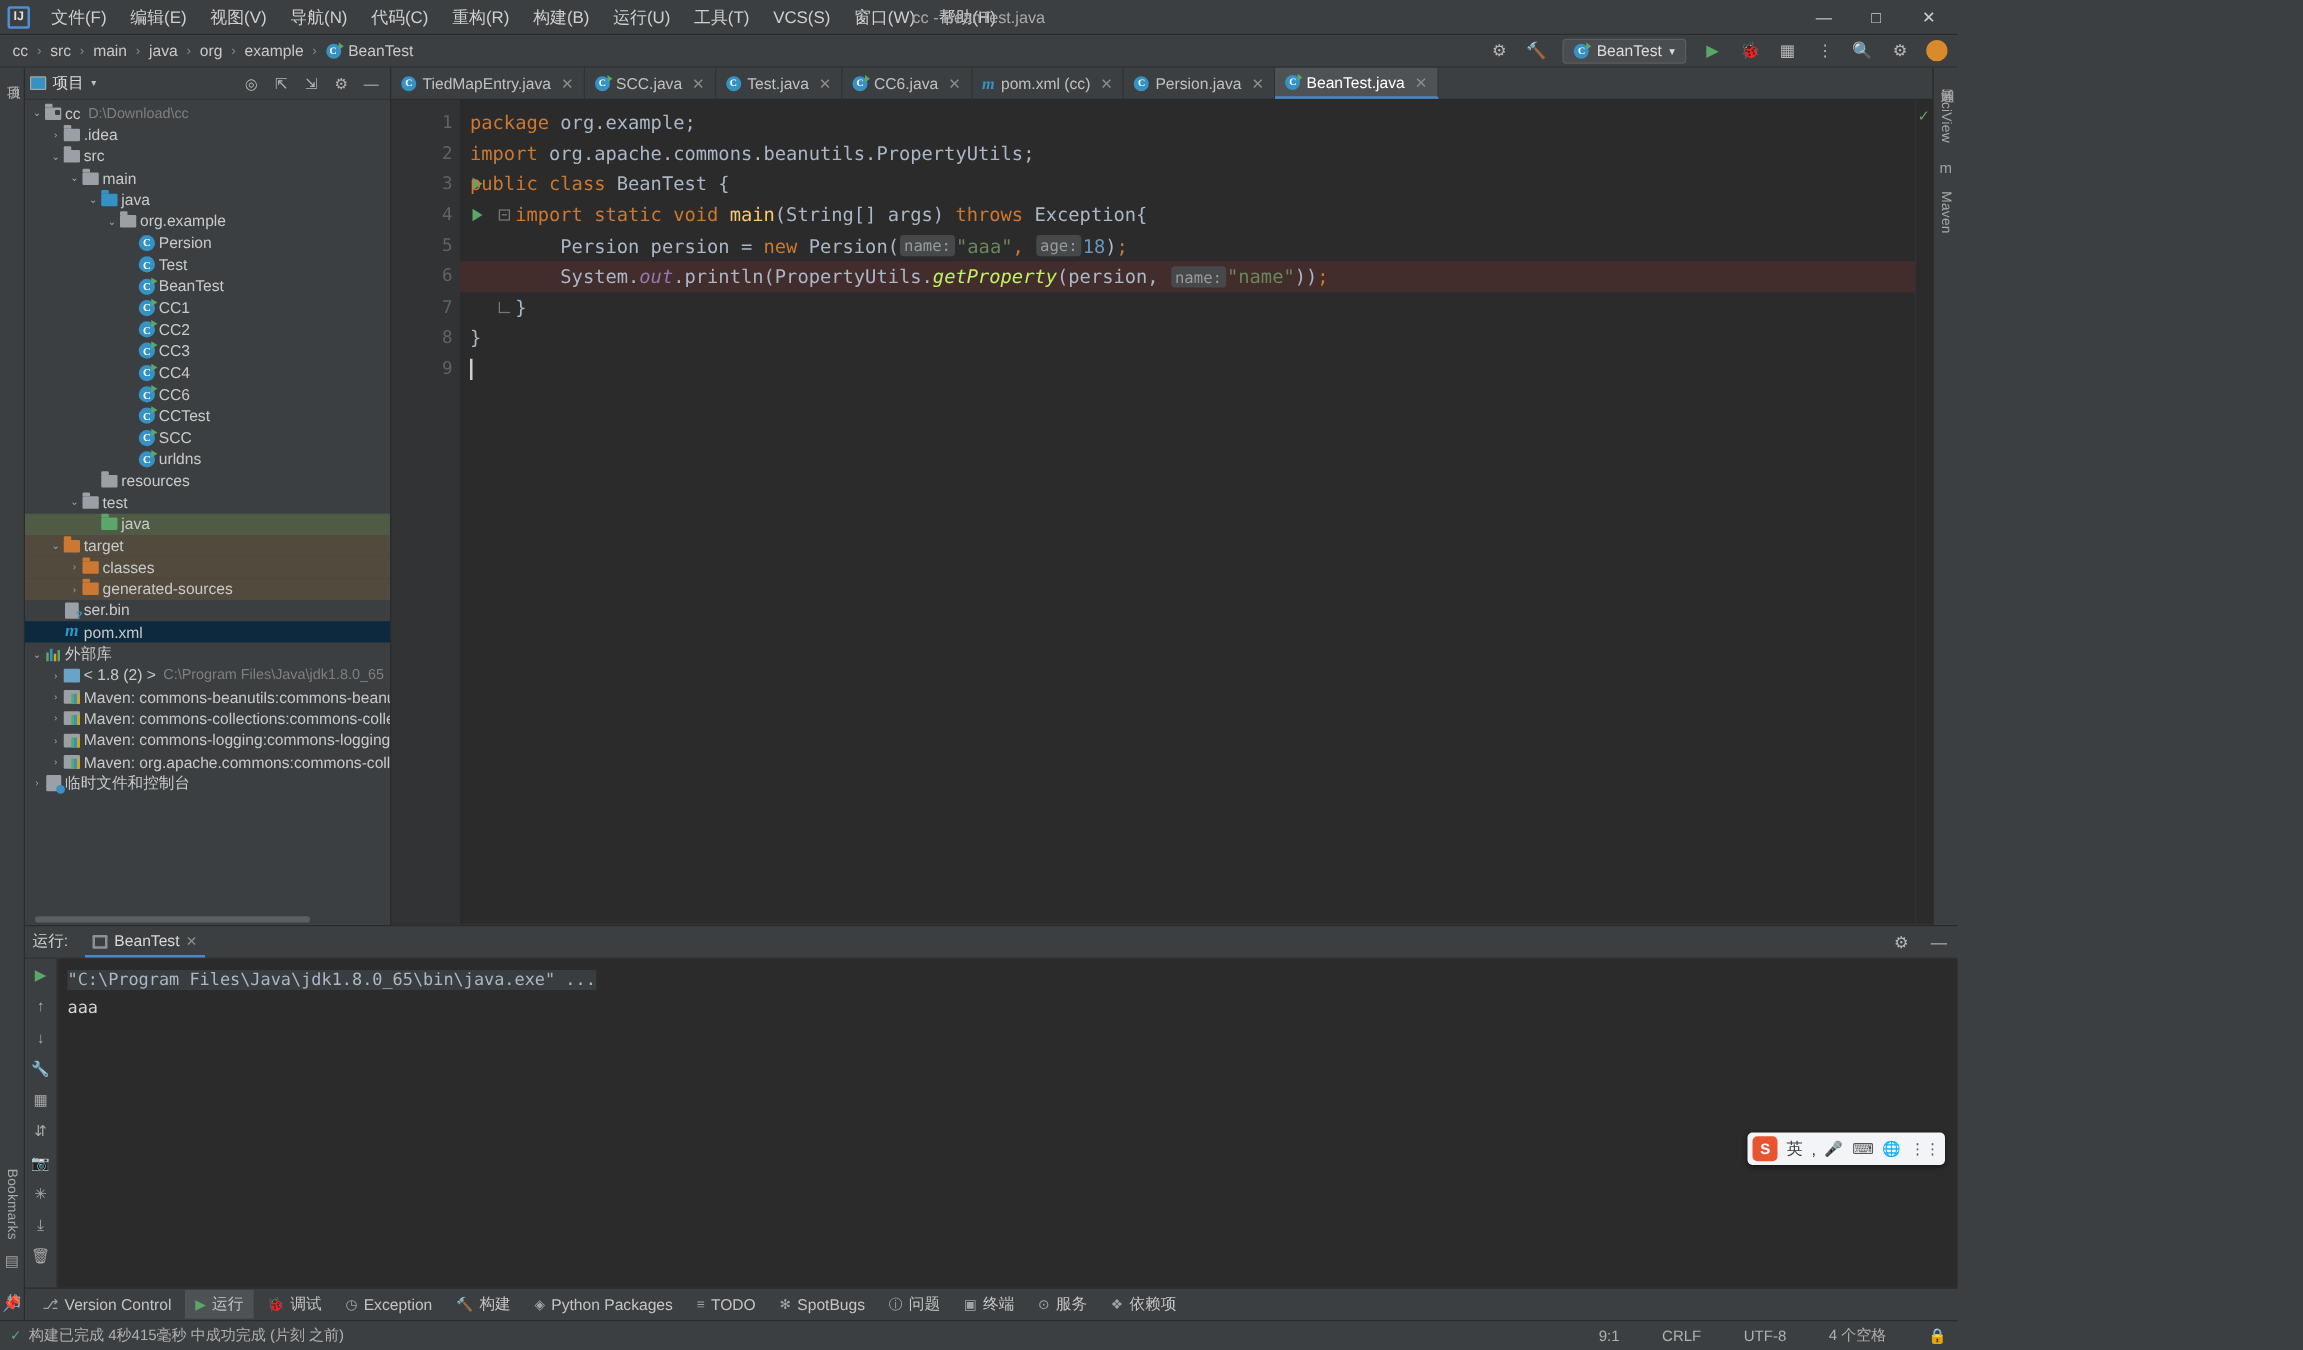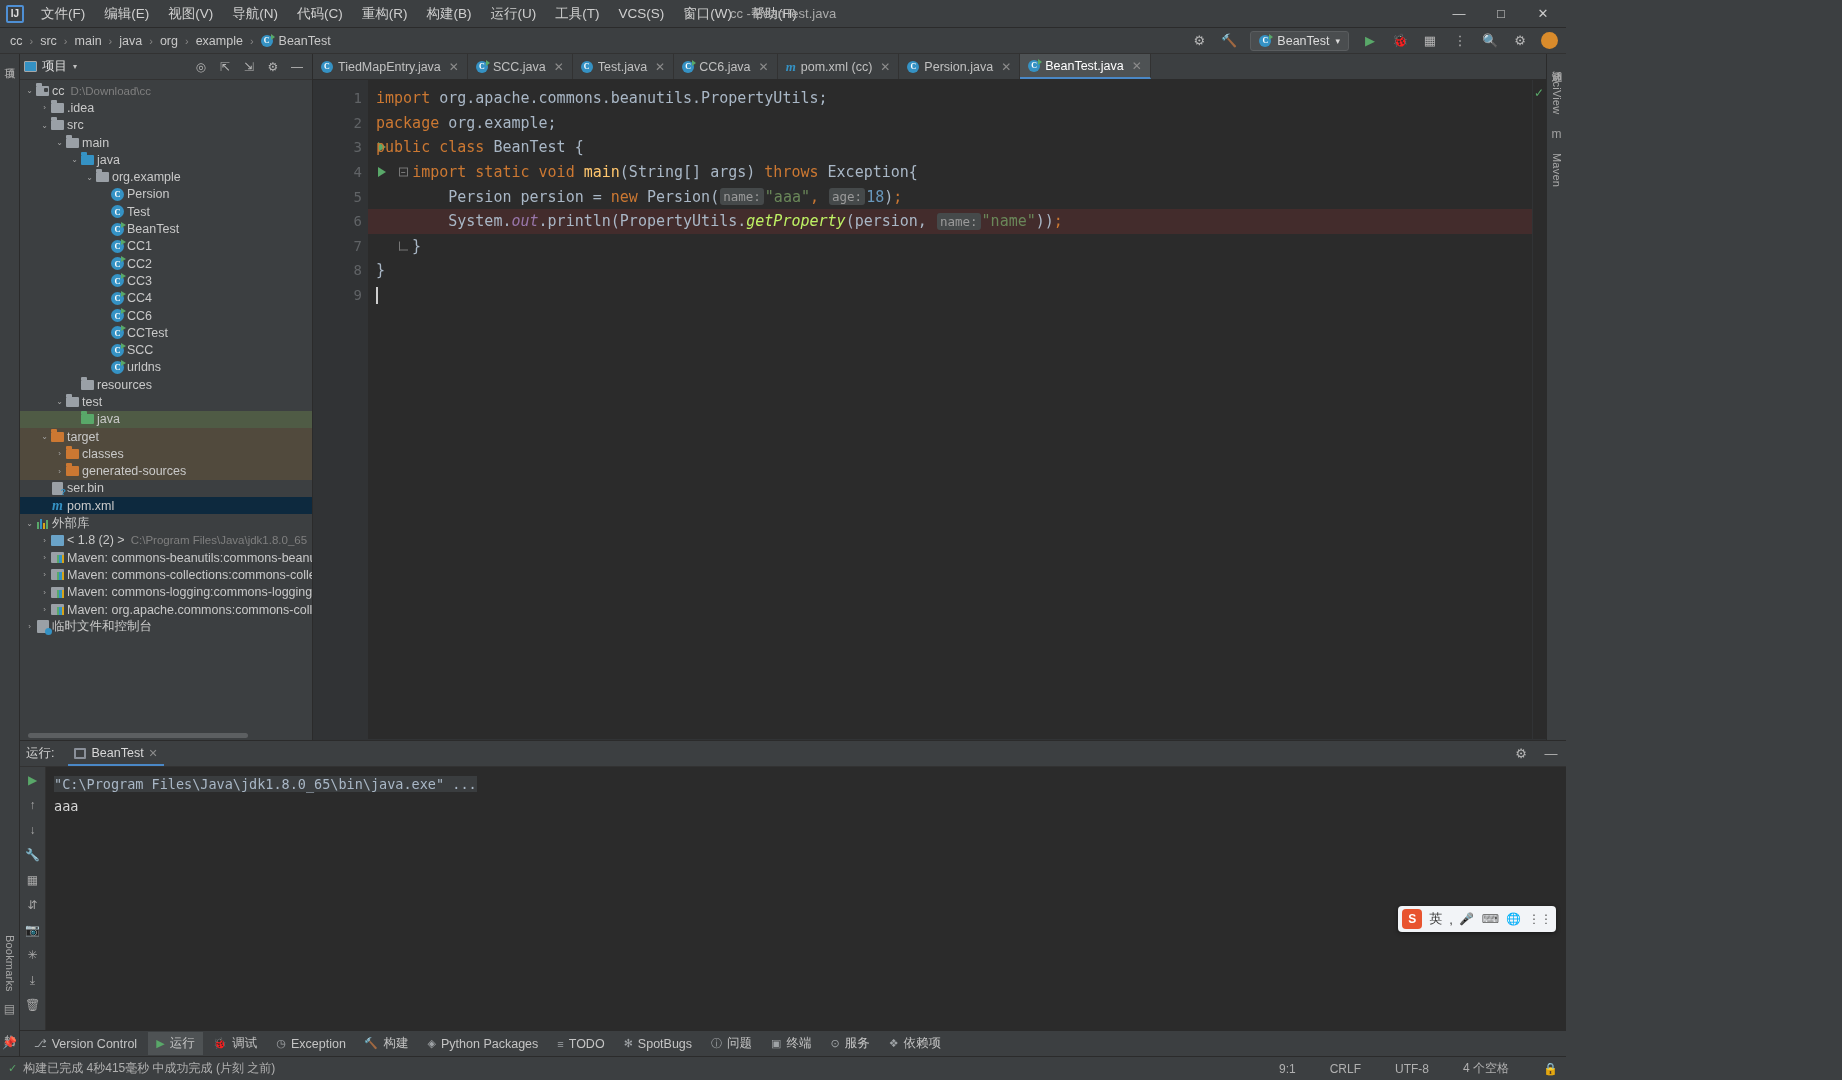--- a/index.html
+++ b/index.html
@@ -732,22 +732,22 @@
                   <span class="fold endbrace" style="right: -40px;"></span>
                 </div>
                 <div class="gline">
                   <span class="num">8</span>
                 </div>
                 <div class="gline">
                   <span class="num">9</span>
                 </div>
               </div>
             <div class="code" id="code">
+                <div class="cline"><span class="k">package</span><span class="t"> org.example;</span></div>
                 <div class="cline"><span class="k">import</span><span class="t"> org.apache.commons.beanutils.PropertyUtils;</span></div>
-                <div class="cline"><span class="k">package</span><span class="t"> org.example;</span></div>
                 <div class="cline"><span class="k">public class </span><span class="t">BeanTest {</span></div>
                 <div class="cline"><span class="t">    </span><span class="k">import static void </span><span class="f">main</span><span class="t">(String[] args) </span><span class="k">throws </span><span class="t">Exception{</span></div>
                 <div class="cline"><span class="t">        Persion persion = </span><span class="k">new </span><span class="t">Persion(</span><span class="hint">name:</span><span class="s">"aaa"</span><span class="k">, </span><span class="hint">age:</span><span class="n">18</span><span class="t">)</span><span class="k">;</span></div>
                 <div class="cline bp-line"><span class="t">        System.</span><span class="it">out</span><span class="t">.println(PropertyUtils.</span><span class="mi">getProperty</span><span class="t">(persion, </span><span class="hint">name:</span><span class="s">"name"</span><span class="t">))</span><span class="k">;</span></div>
                 <div class="cline"><span class="t">    }</span></div>
                 <div class="cline"><span class="t">}</span></div>
                 <div class="cline"><span class="caret"></span></div>
               </div>
             <div class="editor-right-strip">
               <span class="check-ok">✓</span>

